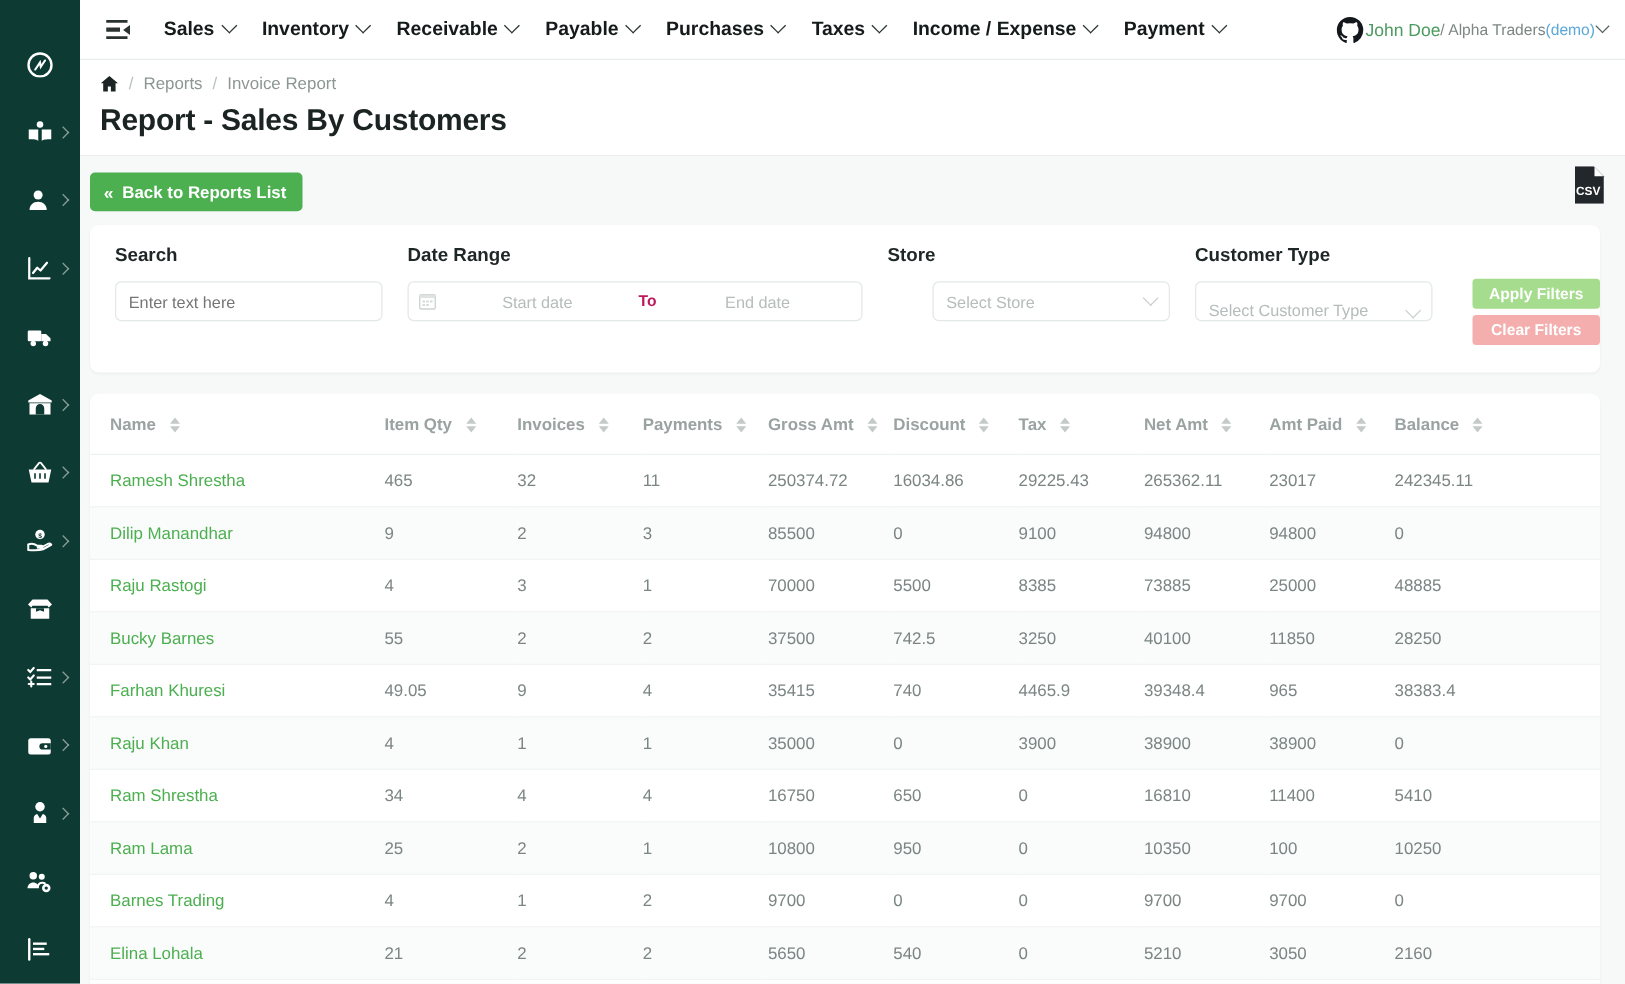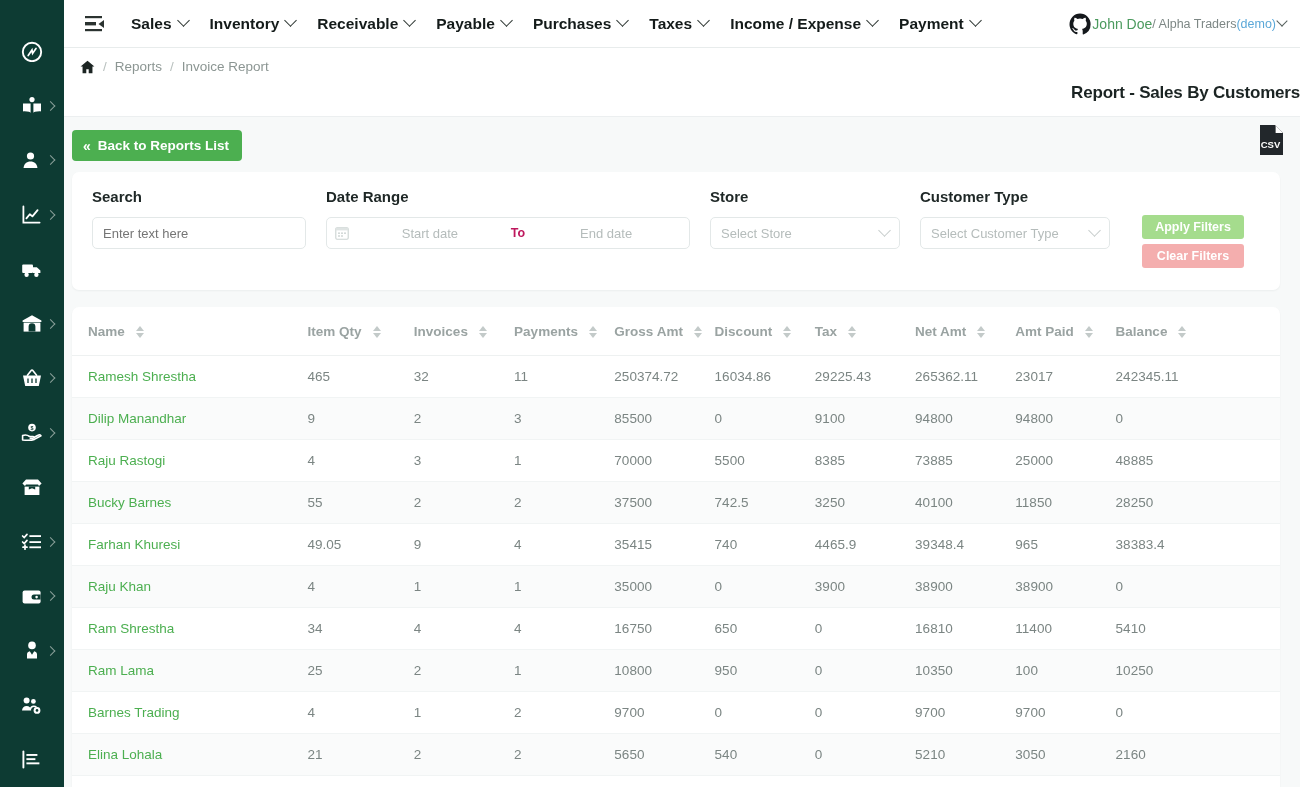--- a/index.html
+++ b/index.html
@@ -75,21 +75,21 @@
   .pagehead {
     background: #ffffff;
     border-bottom: 1px solid #eceff0;
     padding: 11px 0 13px 16px;
     flex: 0 0 auto;
   }
   .crumbs { display: flex; align-items: center; gap: 8px; font-size: 13.5px; color: #8c9693; }
   .crumbs .home { color: #1c2523; display: flex; align-items: center; }
   .crumbs .sep { color: #b9c1bf; }
   .crumb-link { color: #8c9693; }
-  .ptitle { font-size: 17px; font-weight: 700; color: #1b2423; margin-top: 9px; letter-spacing: -0.2px; text-align: right; }
+  .ptitle { font-size: 24px; font-weight: 700; color: #1b2423; margin-top: 9px; letter-spacing: -0.2px; }
 
   
   .body {
     flex: 1; min-height: 0;
     background: #f7f9f9;
     padding: 0;
     position: relative;
     overflow: hidden;
   }
   .backrow { padding: 13px 0 0 8px; position: relative; }
@@ -119,22 +119,22 @@
   }
   .fgroup { padding: 0 10px; }
   .flabel { font-size: 15px; font-weight: 700; color: #1e2726; margin-bottom: 12px; }
   .finput {
     height: 32px; border: 1px solid #e3e8e8; border-radius: 5px;
     background: #fff; display: flex; align-items: center;
     font-size: 13px; color: #b5bcbb; padding: 0 10px;
   }
   .w-search { width: 214px; }
   .w-date   { width: 364px; justify-content: flex-start; gap: 0; padding: 12px 8px; }
-  .w-store  { width: 190px; justify-content: space-between; }
-  .w-ctype  { width: 190px; justify-content: space-between; }
+  .w-store  { width: 190px; justify-content: space-between; margin-left: 36px; }
+  .w-ctype  { width: 190px; justify-content: space-between; align-items: flex-end; }
   .cal-icon { width: 14px; height: 14px; flex: 0 0 14px; margin-right: 6px; }
   .dseg { flex: 1; text-align: center; color: #b5bcbb; }
   .dto  { color: #be185d; font-weight: 700; font-size: 12.5px; padding: 0 6px; }
   .selchev {
     width: 9px; height: 9px;
     border-right: 1.4px solid #c7cdcc; border-bottom: 1.4px solid #c7cdcc;
     transform: translateY(-3px) rotate(45deg);
   }
   .fbtns { display: flex; flex-direction: column; gap: 5px; margin-left: 22px; margin-top: 27px; }
   .btn-apply, .btn-clear {

